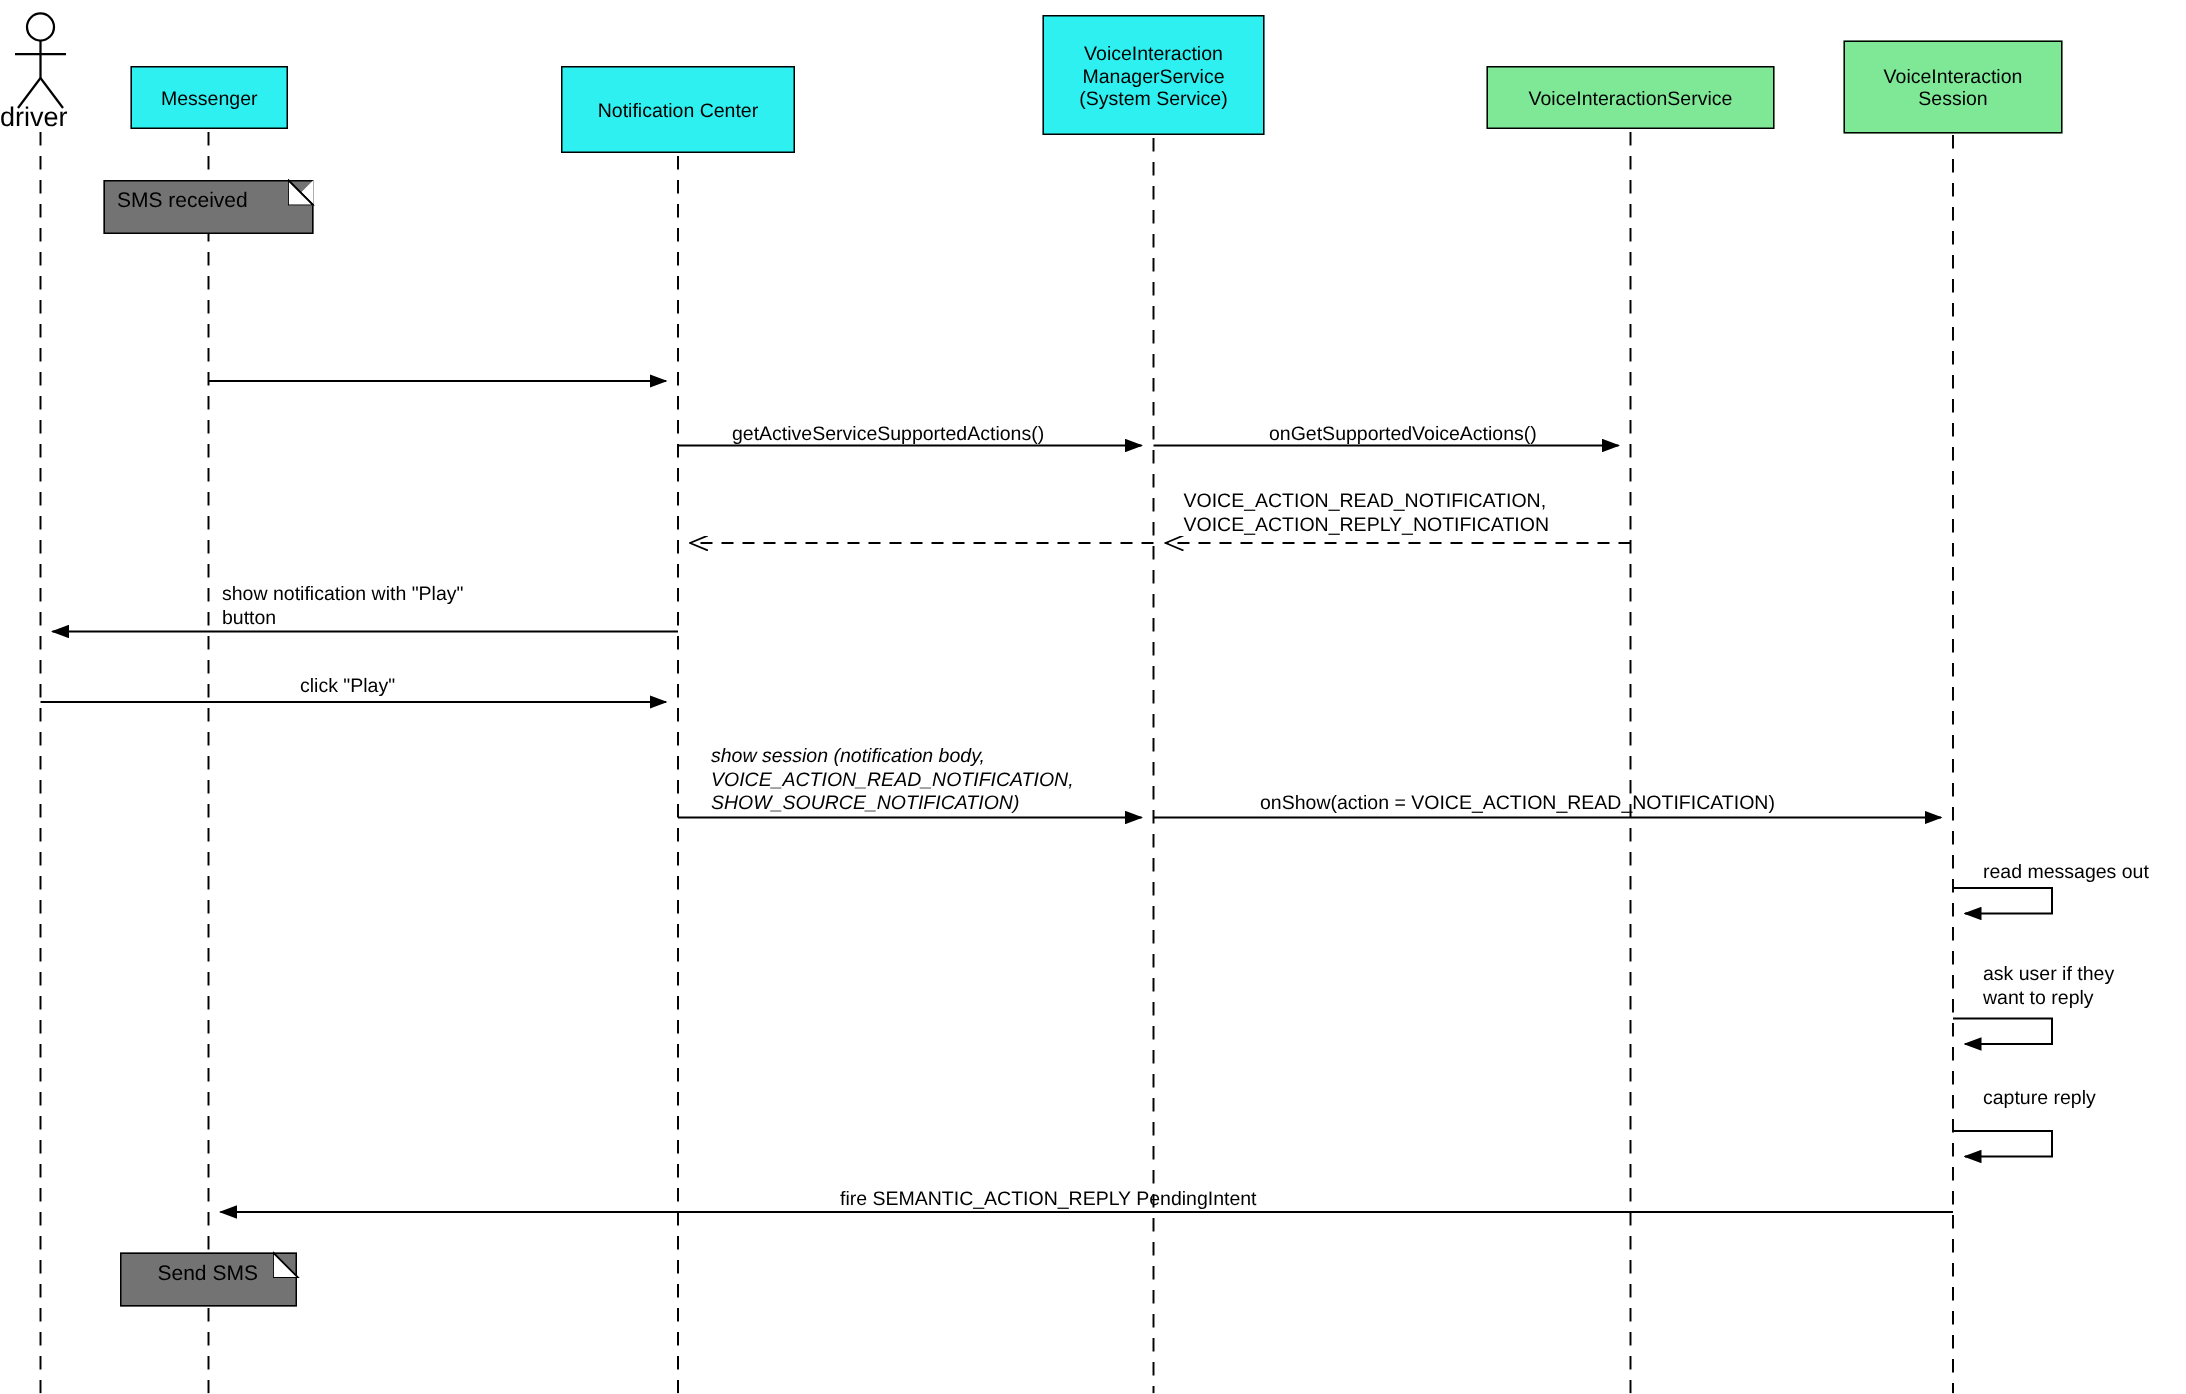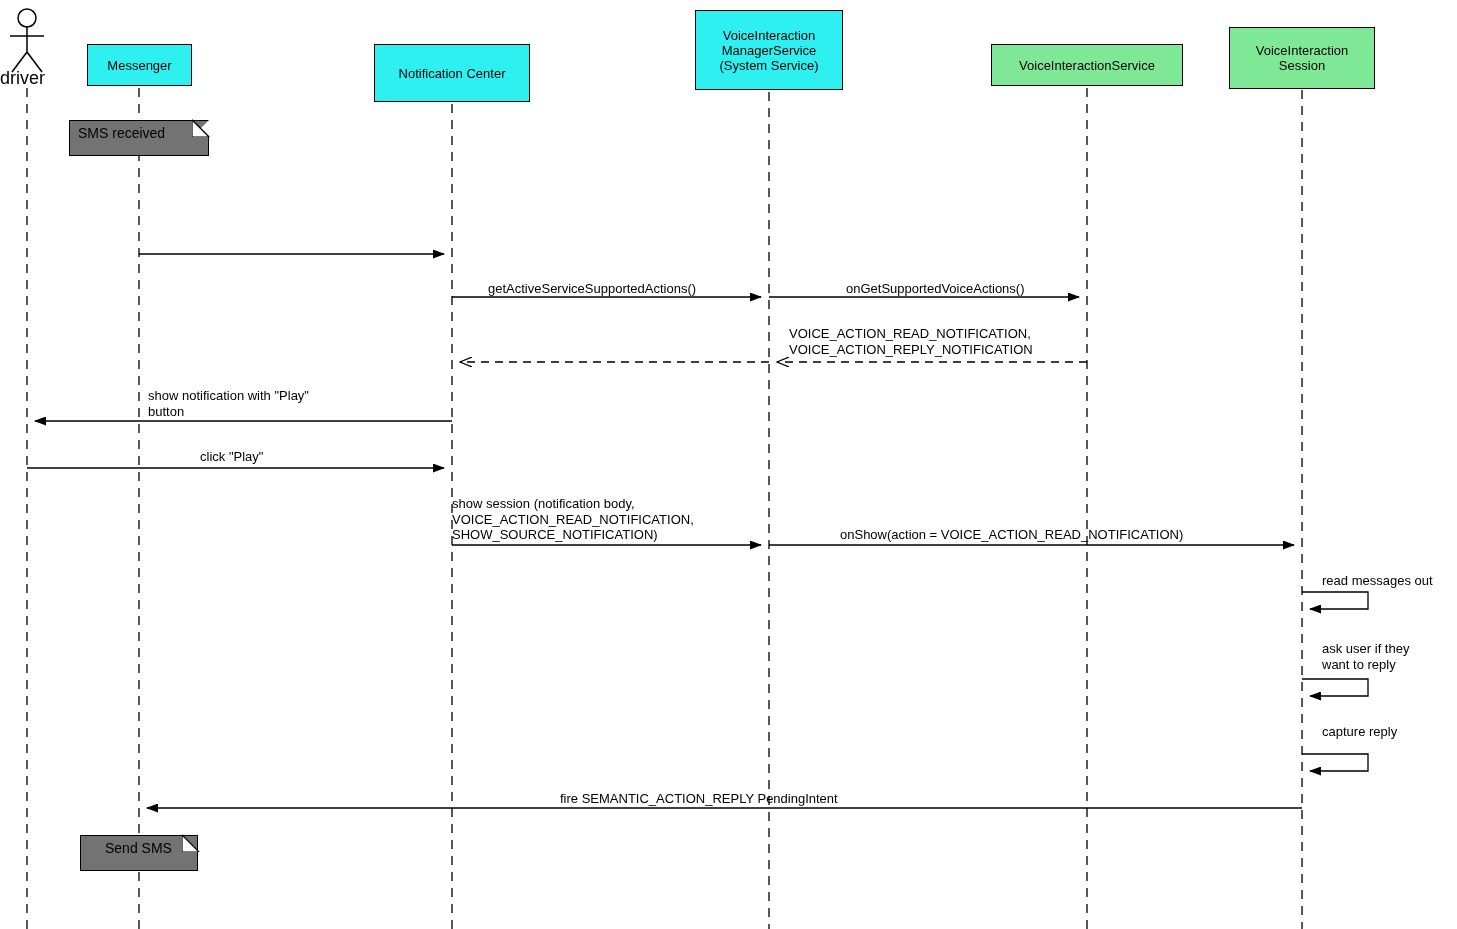--- a/index.html
+++ b/index.html
@@ -166,21 +166,21 @@
   <div class="msg-label" style="left:825px; top:281px;margin-left:21px;">onGetSupportedVoiceActions()</div>
 
   <div class="msg-label" style="left:789px; top:326px;">VOICE_ACTION_READ_NOTIFICATION,
 VOICE_ACTION_REPLY_NOTIFICATION</div>
 
   <div class="msg-label" style="left:148px; top:388px;">show notification with "Play"
 button</div>
 
   <div class="msg-label" style="left:200px; top:449px;">click "Play"</div>
 
-  <div class="msg-label" style="left:452px; top:496px;">show session (notification body,
+  <div class="msg-label" style="left:474px; top:496px;font-style:italic;">show session (notification body,
 VOICE_ACTION_READ_NOTIFICATION,
 SHOW_SOURCE_NOTIFICATION)</div>
 
   <div class="msg-label" style="left:840px; top:527px;">onShow(action = VOICE_ACTION_READ_NOTIFICATION)</div>
 
   <div class="msg-label" style="left:560px; top:791px;">fire SEMANTIC_ACTION_REPLY PendingIntent</div>
 
   <div class="msg-label" style="left:1322px; top:573px;">read messages out</div>
 
   <div class="msg-label" style="left:1322px; top:641px;">ask user if they

